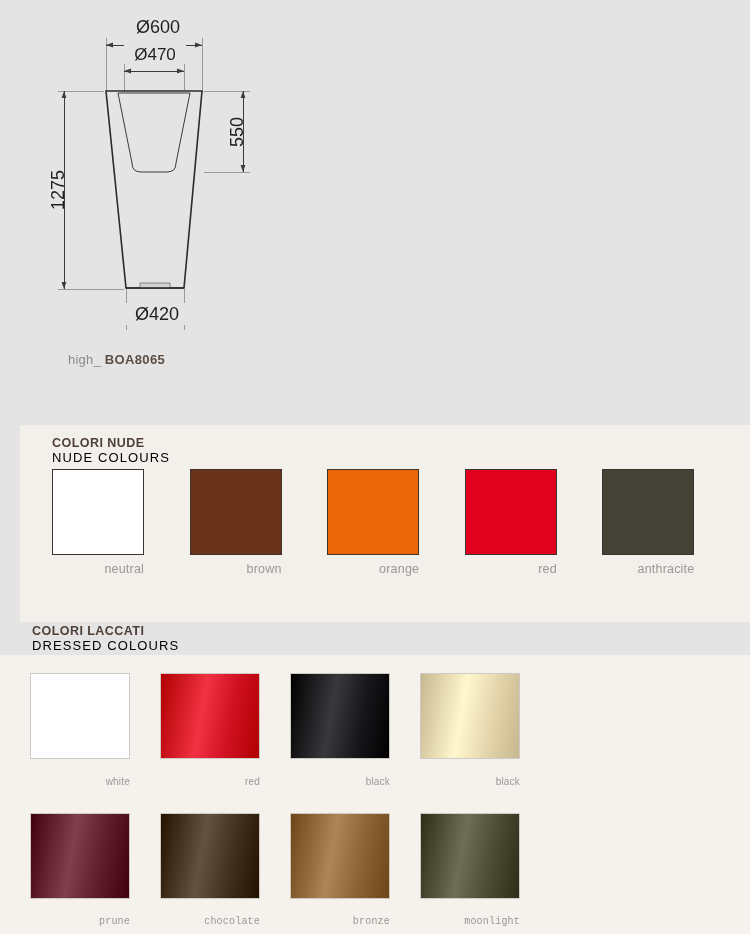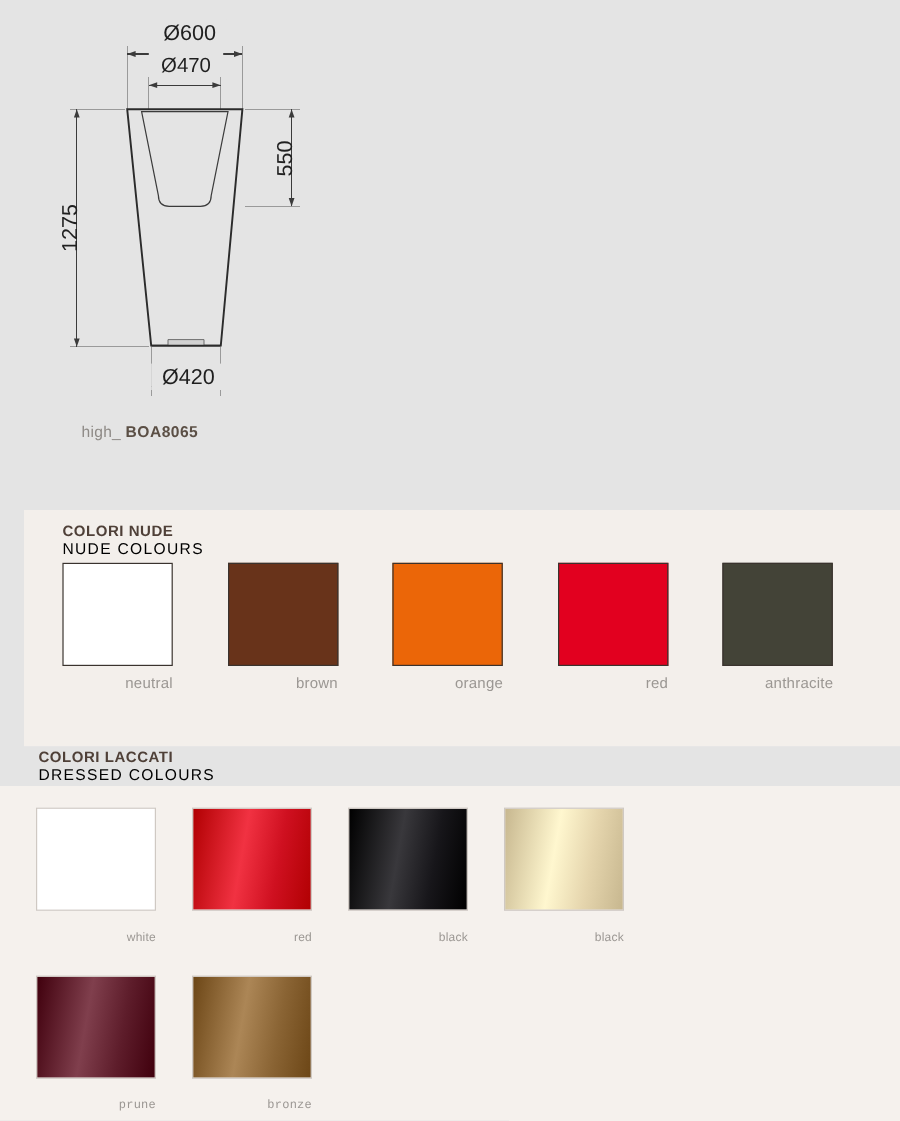--- a/index.html
+++ b/index.html
@@ -212,17 +212,25 @@
         <div class="lac-chip" style="background: linear-gradient(100deg, rgb(199, 183, 143) 0%, rgb(255, 247, 207) 42%, rgb(229, 213, 173) 70%, rgb(199, 183, 143) 100%);"></div>
         <div class="lac-name">black</div>
       </div>
     </div>
   <div class="lac-row" id="lac-row-plus">
       <div class="lac-cell">
         <div class="lac-chip" style="background: linear-gradient(100deg, rgb(64, 0, 13) 0%, rgb(128, 63, 77) 42%, rgb(94, 29, 43) 70%, rgb(64, 0, 13) 100%);"></div>
         <div class="lac-name">prune</div>
       </div>
       <div class="lac-cell">
+        <div class="lac-chip" style="background: linear-gradient(100deg, rgb(35, 18, 0) 0%, rgb(99, 82, 64) 42%, rgb(65, 48, 30) 70%, rgb(35, 18, 0) 100%);"></div>
+        <div class="lac-name">chocolate</div>
+      </div>
+      <div class="lac-cell">
         <div class="lac-chip" style="background: linear-gradient(100deg, rgb(108, 70, 22) 0%, rgb(172, 134, 86) 42%, rgb(138, 100, 52) 70%, rgb(108, 70, 22) 100%);"></div>
         <div class="lac-name">bronze</div>
       </div>
+      <div class="lac-cell">
+        <div class="lac-chip" style="background: linear-gradient(100deg, rgb(44, 46, 24) 0%, rgb(108, 110, 88) 42%, rgb(74, 76, 54) 70%, rgb(44, 46, 24) 100%);"></div>
+        <div class="lac-name">moonlight</div>
+      </div>
     </div>
 </div>
 
 </body></html>

